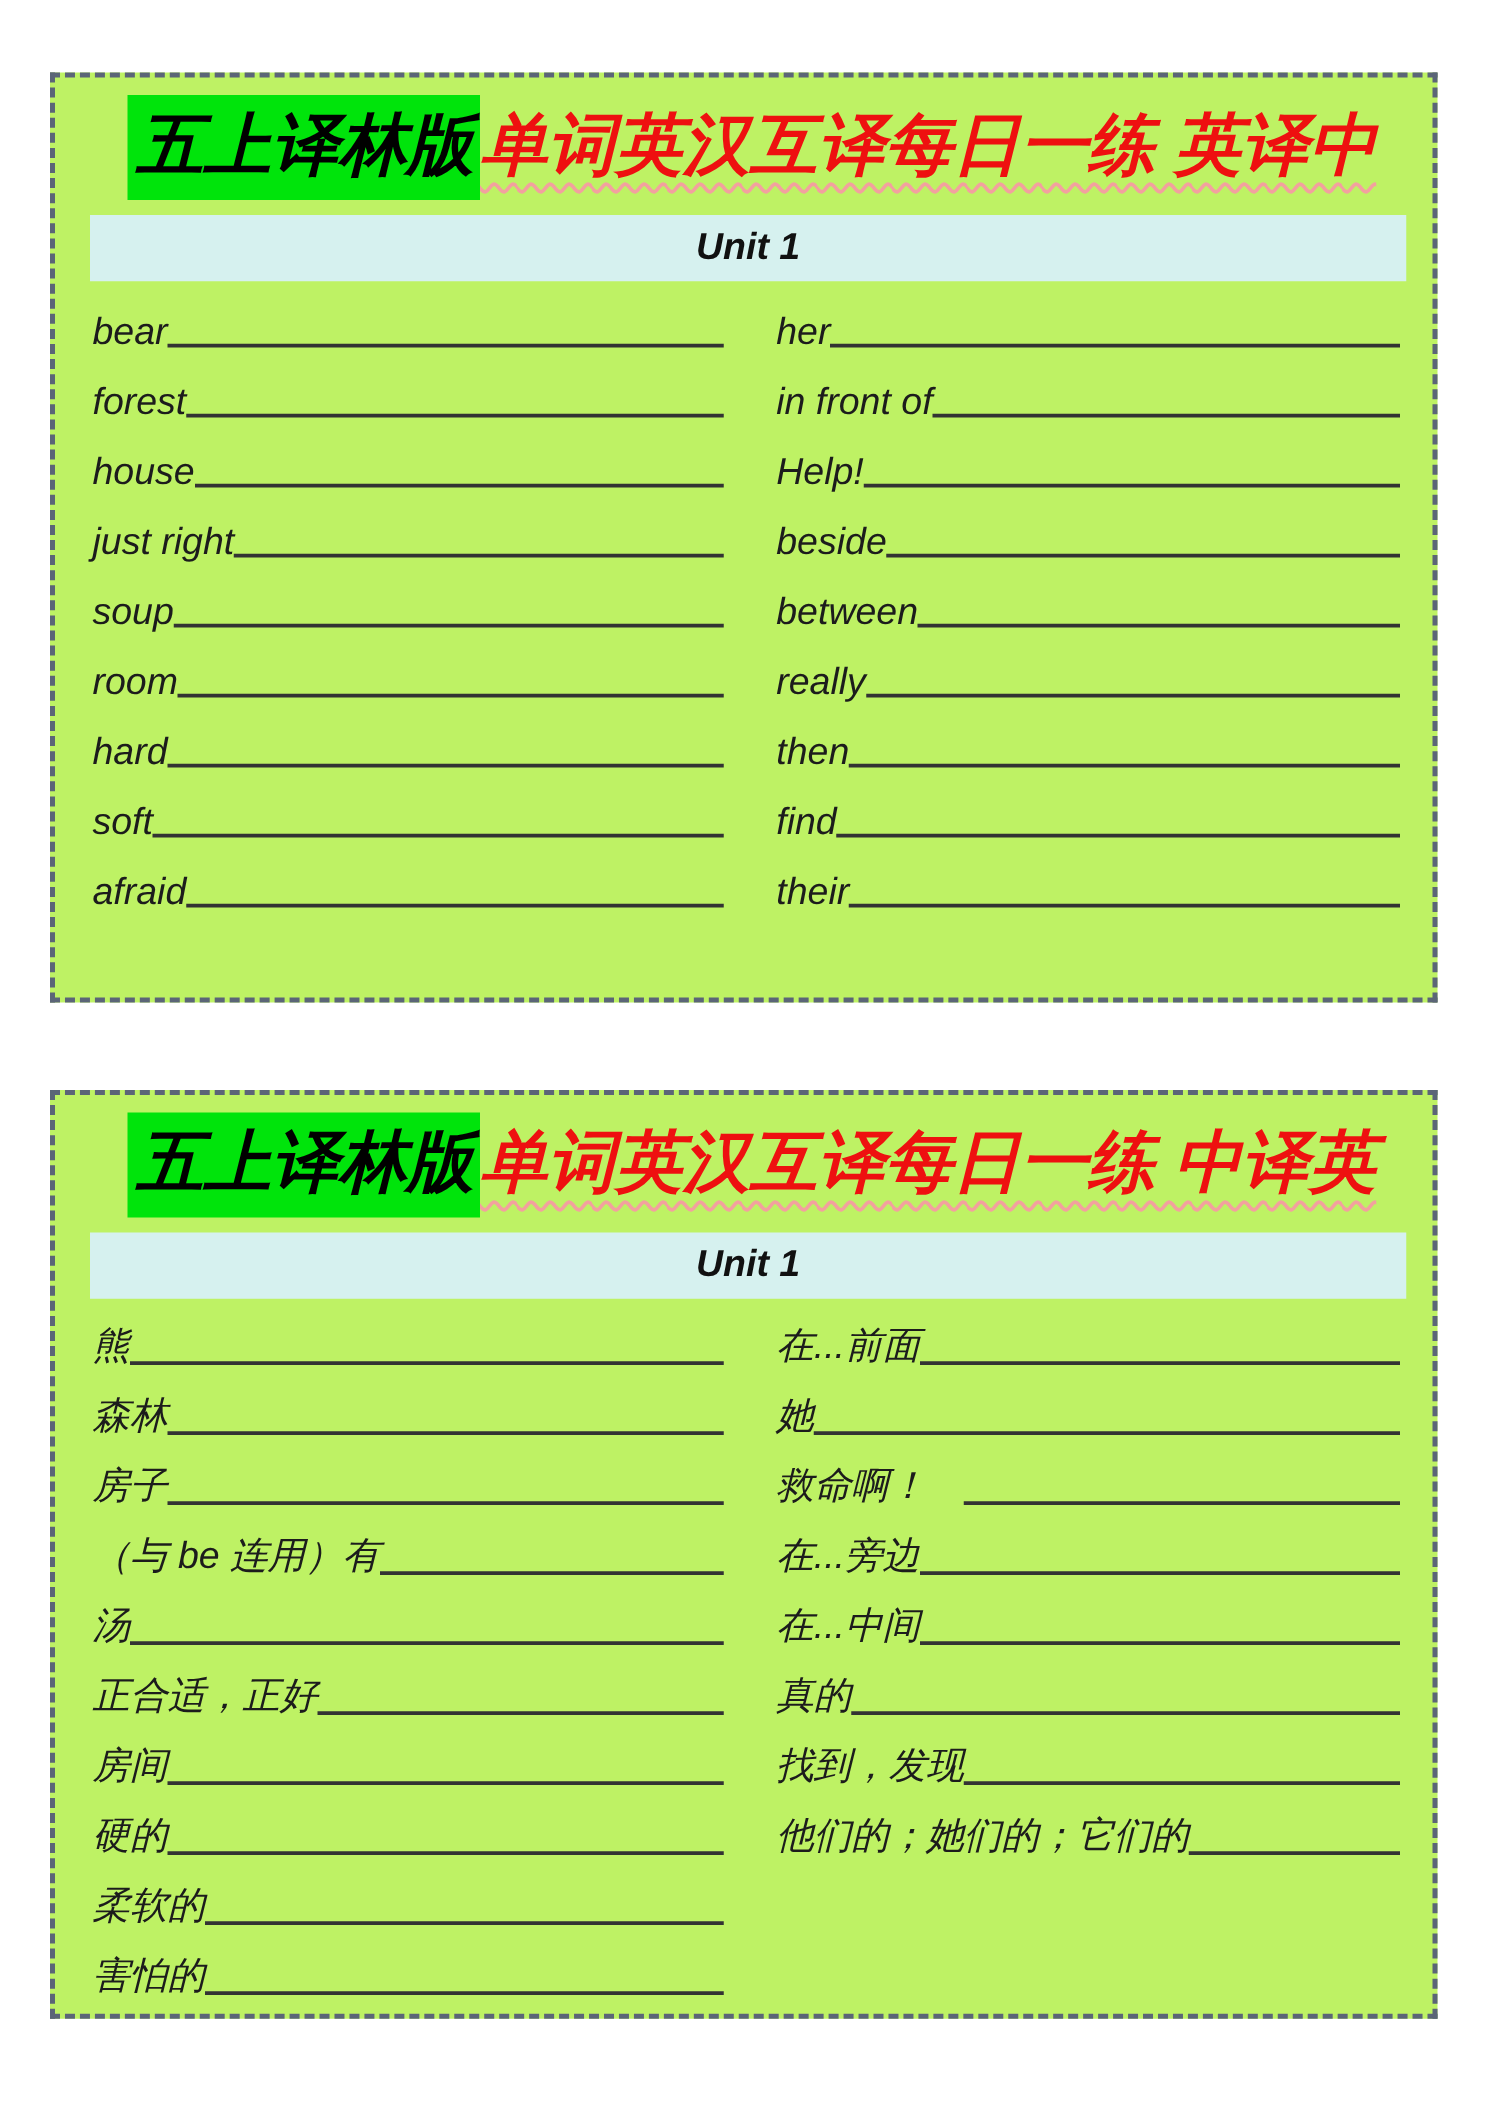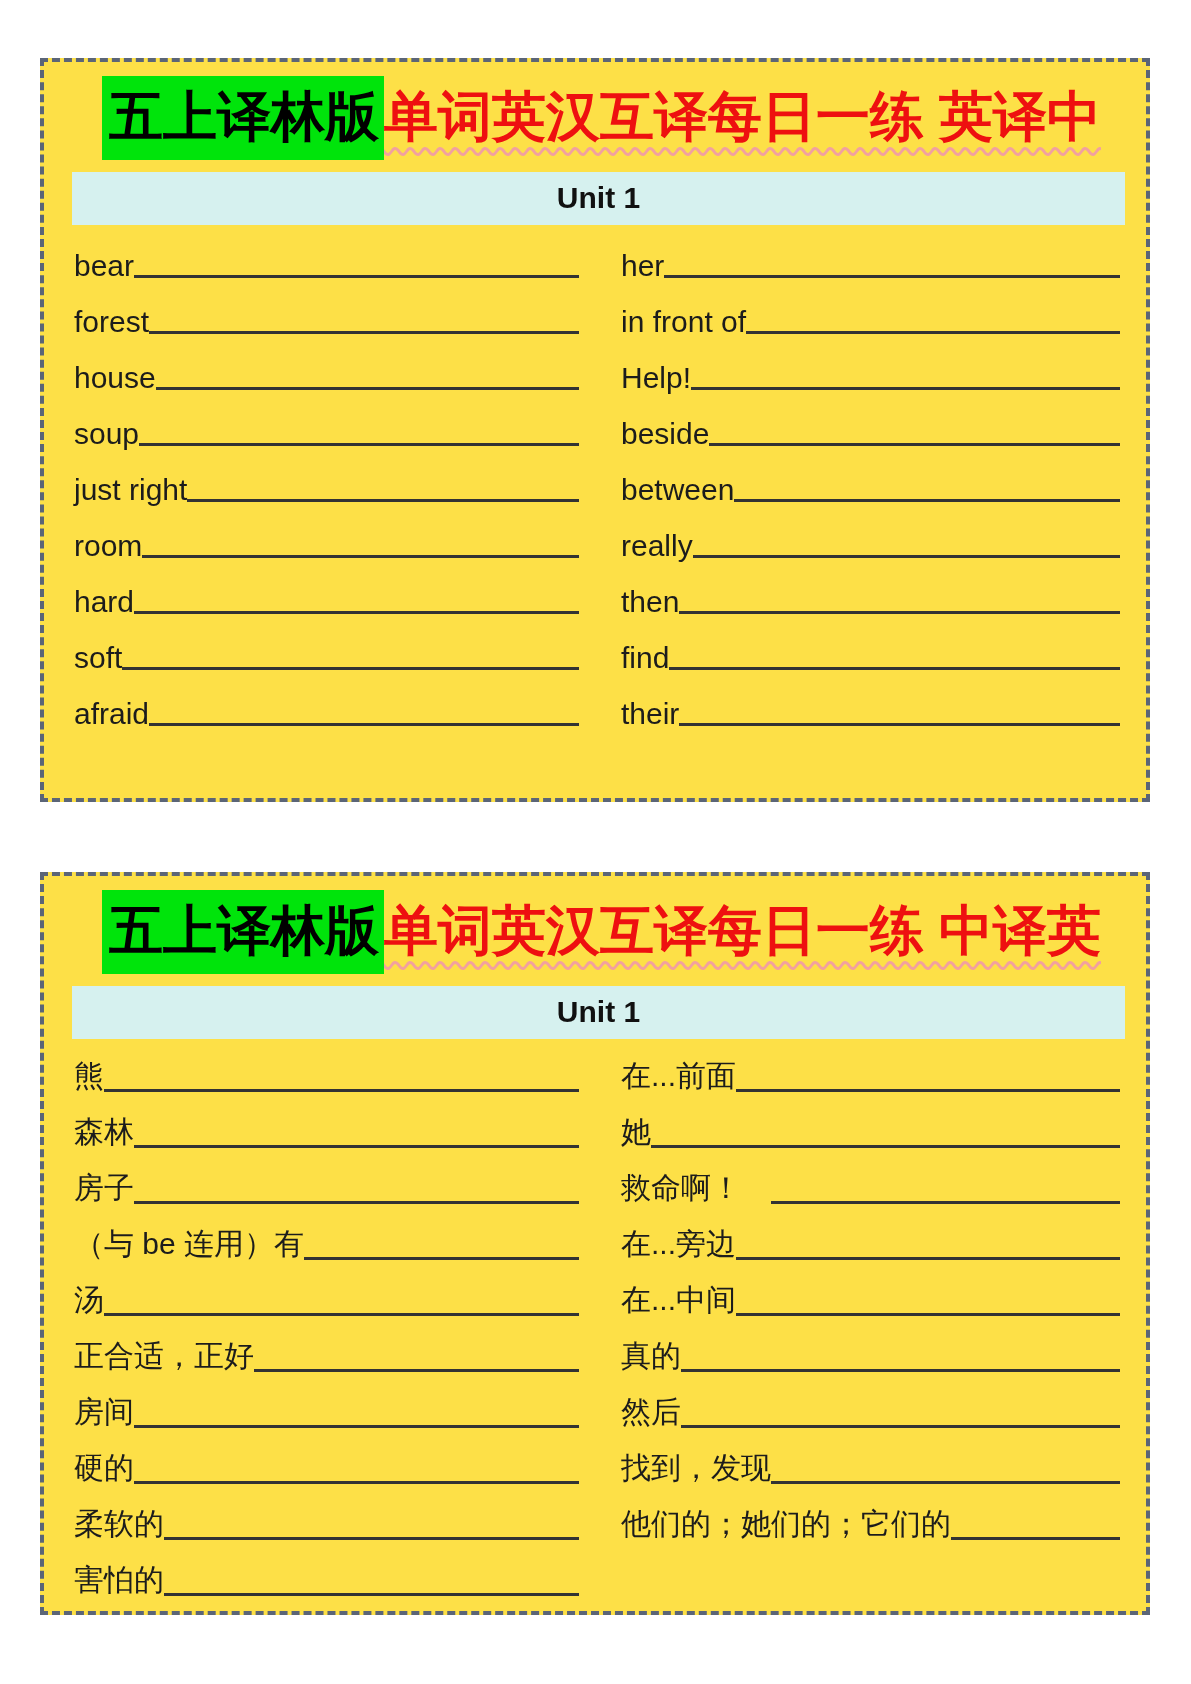--- a/index.html
+++ b/index.html
@@ -13,22 +13,23 @@
     height: 1684px;
     font-family: "Liberation Sans", "DejaVu Sans", sans-serif;
     color: #1c1c1c;
   }
   .panel {
     position: absolute;
     left: 40px;
     width: 1110px;
     box-sizing: border-box;
     border: 4px dashed #5b6577;
-    background: #fde047;
+    background: #bef264;
     overflow: hidden;
+    font-style: italic;
   }
   #panel-0 { top: 58px;  height: 744px; }
   #panel-1 { top: 872px; height: 743px; }
 
   .title-row {
     margin: 14px 0 0 58px;
     font-size: 54px;
     font-weight: bold;
     line-height: 1.05;
     white-space: nowrap;
@@ -104,25 +105,25 @@
         </div>
         <div class="word-row">
           <span class="label">forest</span>
           <span class="blank"></span>
         </div>
         <div class="word-row">
           <span class="label">house</span>
           <span class="blank"></span>
         </div>
         <div class="word-row">
+          <span class="label">just right</span>
+          <span class="blank"></span>
+        </div>
+        <div class="word-row">
           <span class="label">soup</span>
-          <span class="blank"></span>
-        </div>
-        <div class="word-row">
-          <span class="label">just right</span>
           <span class="blank"></span>
         </div>
         <div class="word-row">
           <span class="label">room</span>
           <span class="blank"></span>
         </div>
         <div class="word-row">
           <span class="label">hard</span>
           <span class="blank"></span>
         </div>
@@ -243,24 +244,20 @@
         </div>
         <div class="word-row">
           <span class="label">在...中间</span>
           <span class="blank"></span>
         </div>
         <div class="word-row">
           <span class="label">真的</span>
           <span class="blank"></span>
         </div>
         <div class="word-row">
-          <span class="label">然后</span>
-          <span class="blank"></span>
-        </div>
-        <div class="word-row">
           <span class="label">找到，发现</span>
           <span class="blank"></span>
         </div>
         <div class="word-row">
           <span class="label">他们的；她们的；它们的</span>
           <span class="blank"></span>
         </div>
       </div>
   </div>
 </div>

